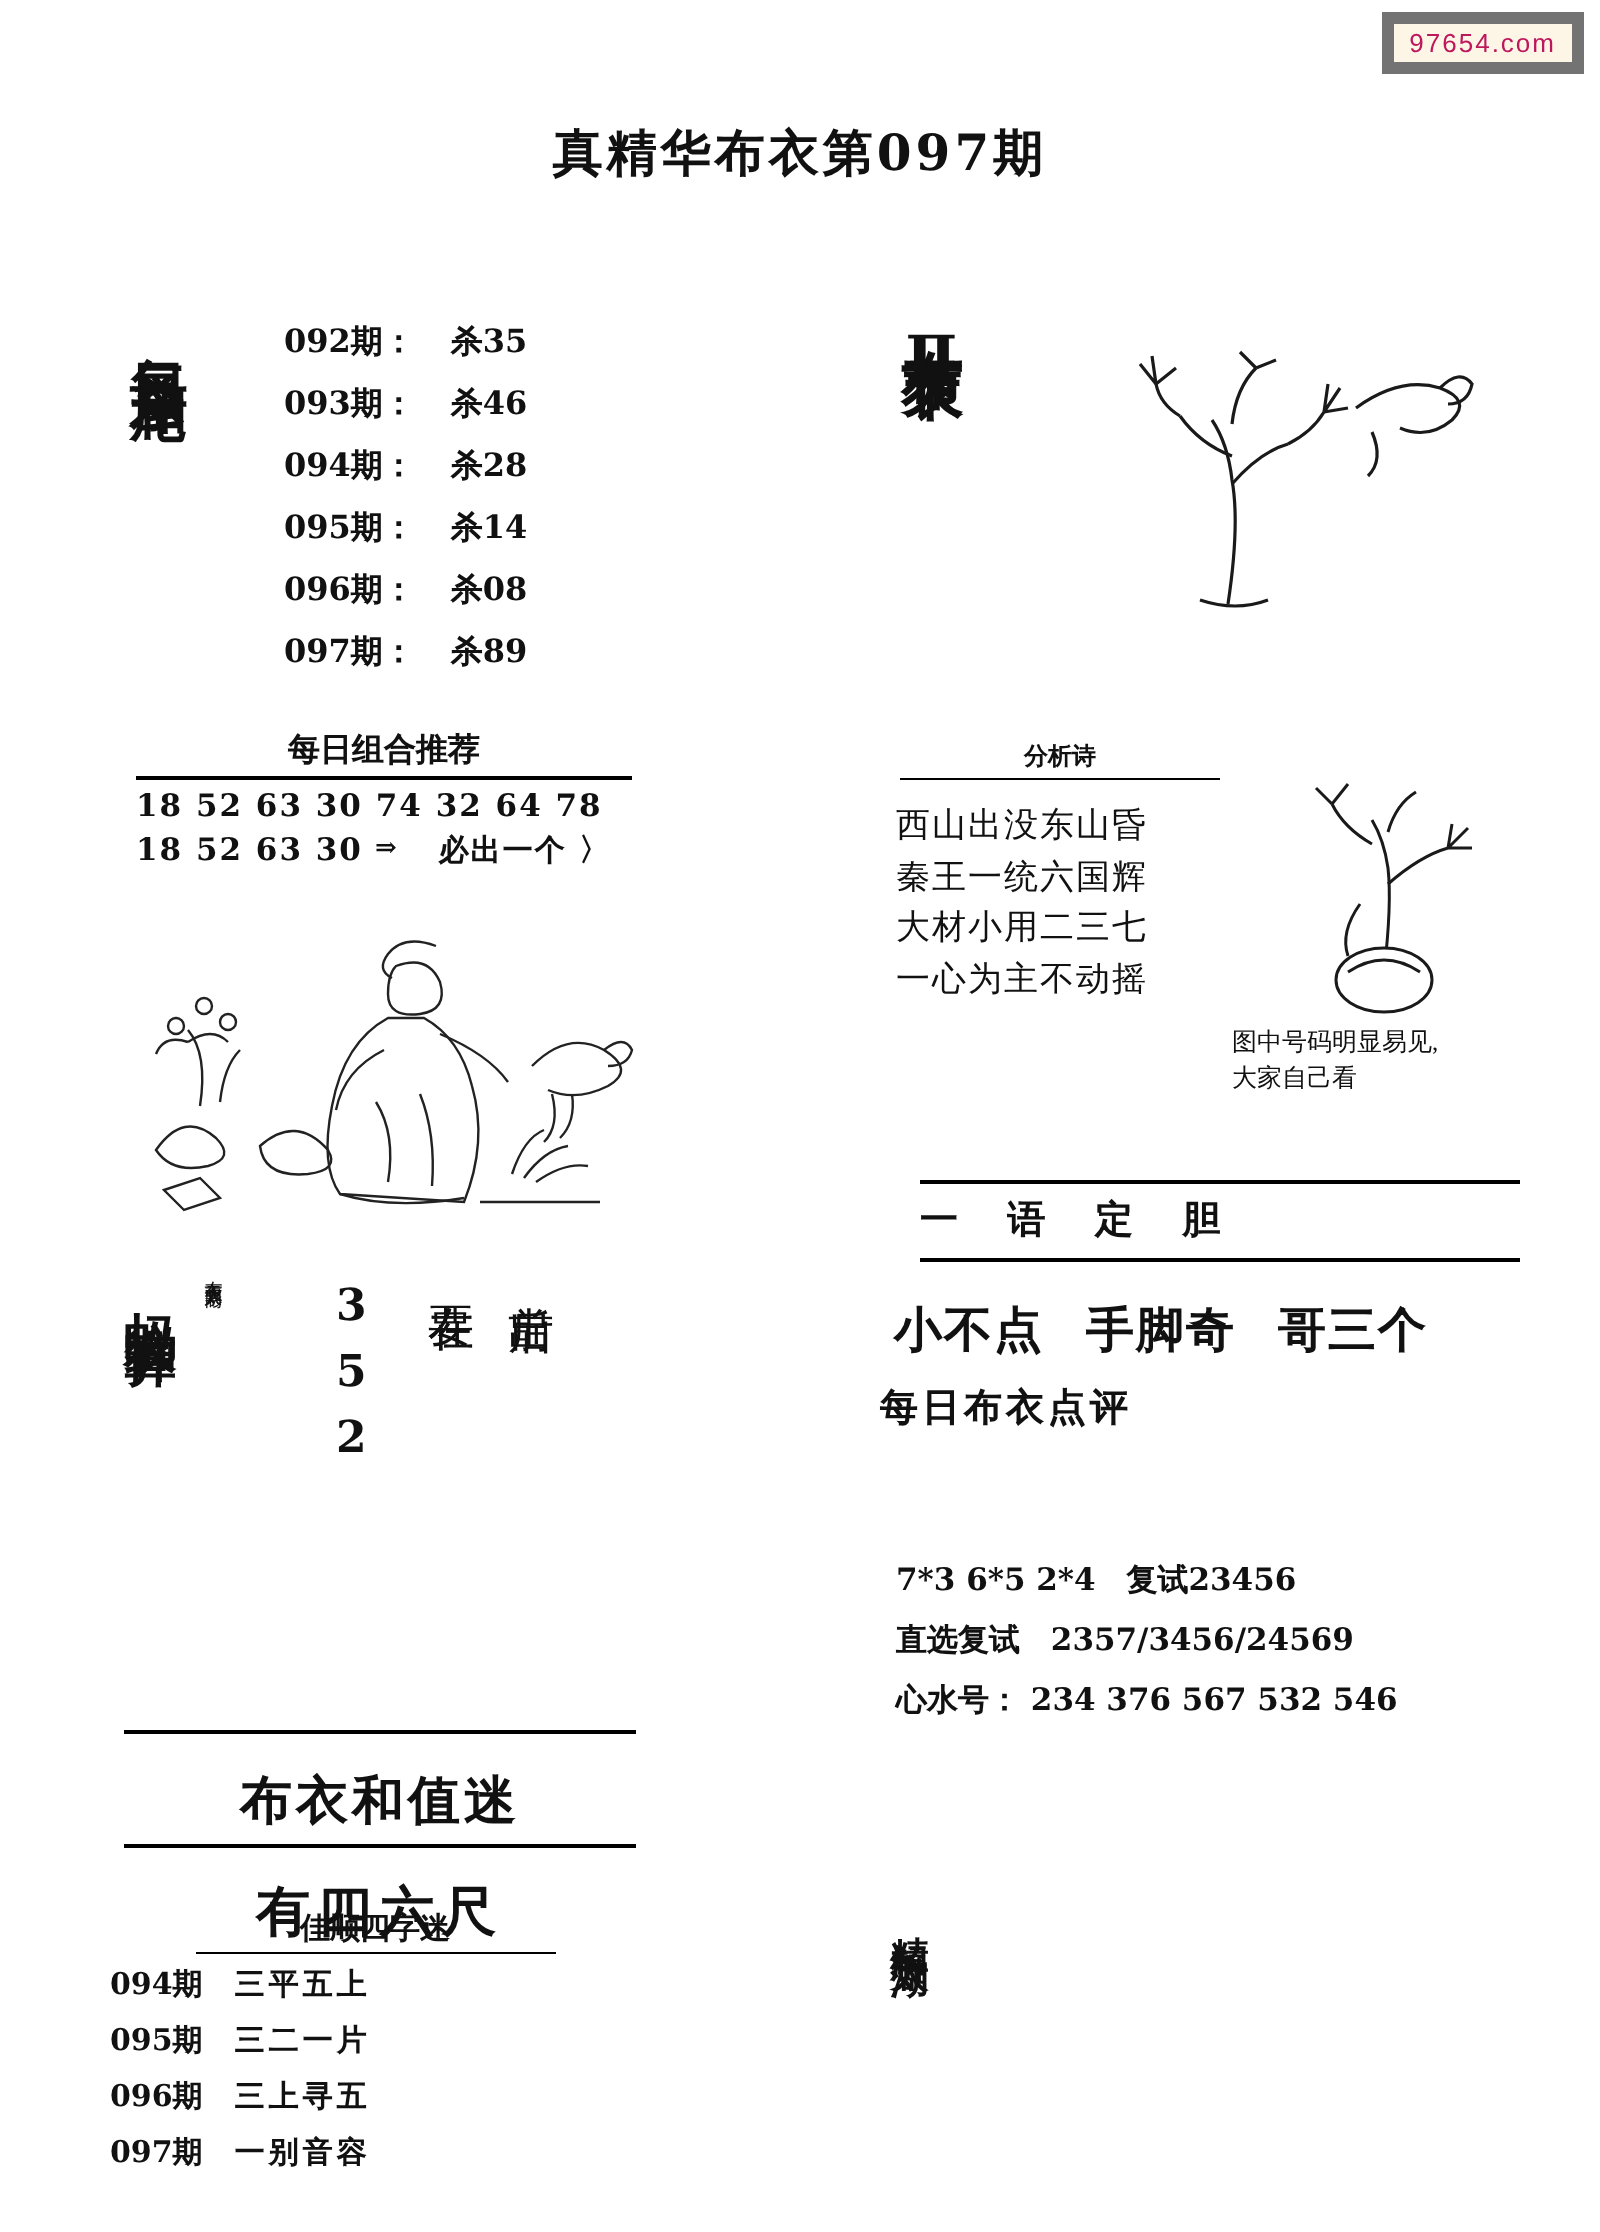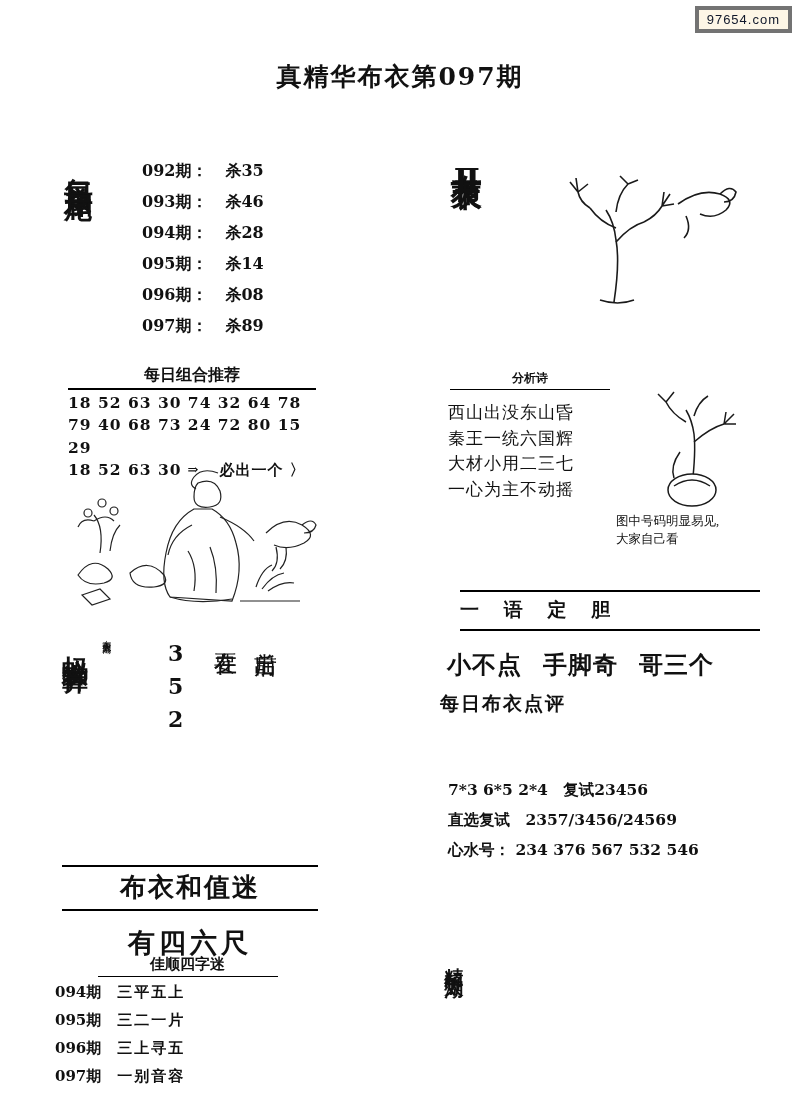--- a/index.html
+++ b/index.html
@@ -12,23 +12,23 @@
     height: 1116px;
     position: relative;
     font-family: "Liberation Serif", "DejaVu Serif", serif;
     color: #111;
     overflow: hidden;
   }
   .watermark {
     position: absolute;
     top: 6px;
     right: 8px;
-    border: 4px solid #737373;
+    border: 6px solid #737373;
     background: #fdf6e6;
-    color: #0f172a;
+    color: #be185d;
     font-family: "Liberation Sans", sans-serif;
     font-size: 13px;
     padding: 2px 8px;
     letter-spacing: 1px;
   }
   .title {
     position: absolute;
     top: 60px;
     left: 0;
     width: 800px;
@@ -190,21 +190,21 @@
     left: 62px;
     width: 256px;
     text-align: center;
   }
   #hezhi .t1 {
     font-size: 26px;
     font-weight: bold;
     letter-spacing: 2px;
     border-top: 2px solid #000;
     border-bottom: 2px solid #000;
-    padding: 3px 0 4px;
+    padding: 16px 0 4px;
   }
   #hezhi .t2 {
     font-size: 27px;
     font-weight: bold;
     letter-spacing: 4px;
     padding-top: 14px;
   }
 
   
   #riddle {
@@ -380,21 +380,20 @@
     <div><span class="lbl">095期：</span><span class="val">杀14</span></div>
     <div><span class="lbl">096期：</span><span class="val">杀08</span></div>
     <div><span class="lbl">097期：</span><span class="val">杀89</span></div>
   </div>
 </div>
 
 <div id="combo">
   <div class="head">每日组合推荐</div>
   <div class="nums">
     <div>18  52  63  30  74  32  64  78</div>
-    <div class="row2">79  40  68  73  24  72  80  15  29</div>
     <div class="lastline">
       <span>18  52  63  30</span>
       <span class="arrow">⇒</span>
       <span class="must">必出一个</span>
       <span>〉</span>
     </div>
   </div>
 </div>
 
 <div id="illus">

